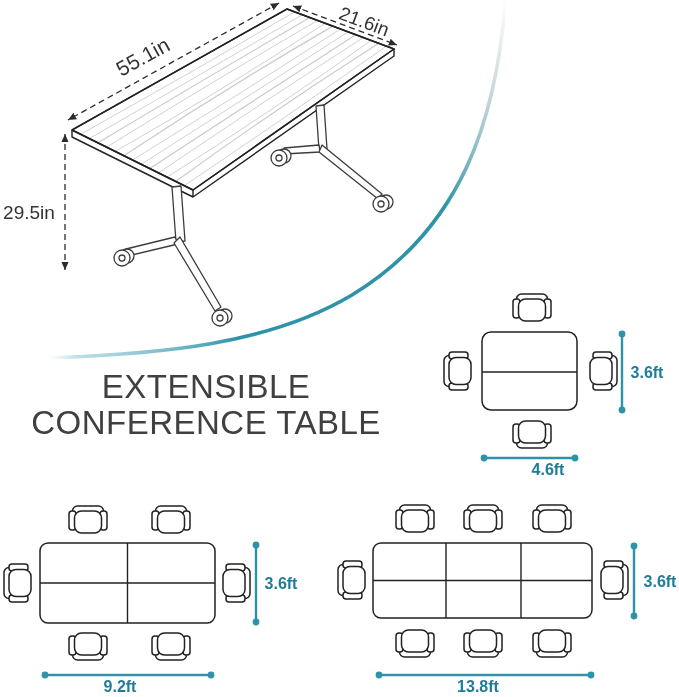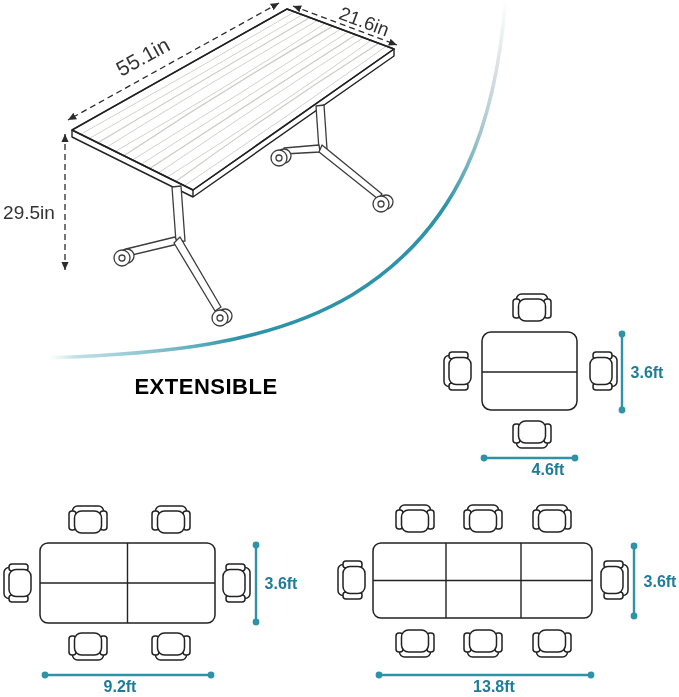--- a/index.html
+++ b/index.html
@@ -28,21 +28,21 @@
   }
   .lbl.big{font-size:21px;}
   .tlabel{
     position:absolute;color:var(--dim-text);font-size:16px;font-weight:bold;
     white-space:nowrap;transform:translate(-50%,-50%);text-align:right;
   }
   .headline{
     position:absolute;left:0;top:369px;width:412px;text-align:center;
   }
   .headline .t1{
-    font-size:22px;font-weight:bold;letter-spacing:.5px;color:#000000;
+    font-size:33px;font-weight:normal;letter-spacing:.5px;color:#404040;
     line-height:36px;
   }
   .headline .sub{
     font-size:21px;color:#2b2b2b;margin-top:7px;
   }
 </style>
 </head>
 <body>
 
 <div class="stage">
@@ -192,22 +192,23 @@
       </g>
     </g>
   </svg>
 
   <div class="lbl big" style="left:143px;top:57px;transform:translate(-50%,-50%) rotate(-29deg);">55.1in</div>
   <div class="lbl" style="left:364px;top:22px;transform:translate(-50%,-50%) rotate(20.5deg);">21.6in</div>
   <div class="lbl" style="left:29px;top:201px;margin-top:12px;">29.5in</div>
 
   <div class="headline">
     <div class="t1">EXTENSIBLE</div>
+    <div class="t1">CONFERENCE TABLE</div>
   </div>
 
   <div class="tlabel" style="left:647px;top:373px;">3.6ft</div>
   <div class="tlabel" style="left:548px;top:470px;">4.6ft</div>
   <div class="tlabel" style="left:281px;top:584px;">3.6ft</div>
   <div class="tlabel" style="left:120px;top:687px;">9.2ft</div>
   <div class="tlabel" style="left:660px;top:582px;">3.6ft</div>
-  <div class="tlabel" style="left:494px;top:687px;">13.8ft</div>
+  <div class="tlabel" style="left:478px;top:687px;">13.8ft</div>
 
 </div>
 
 </body></html>

